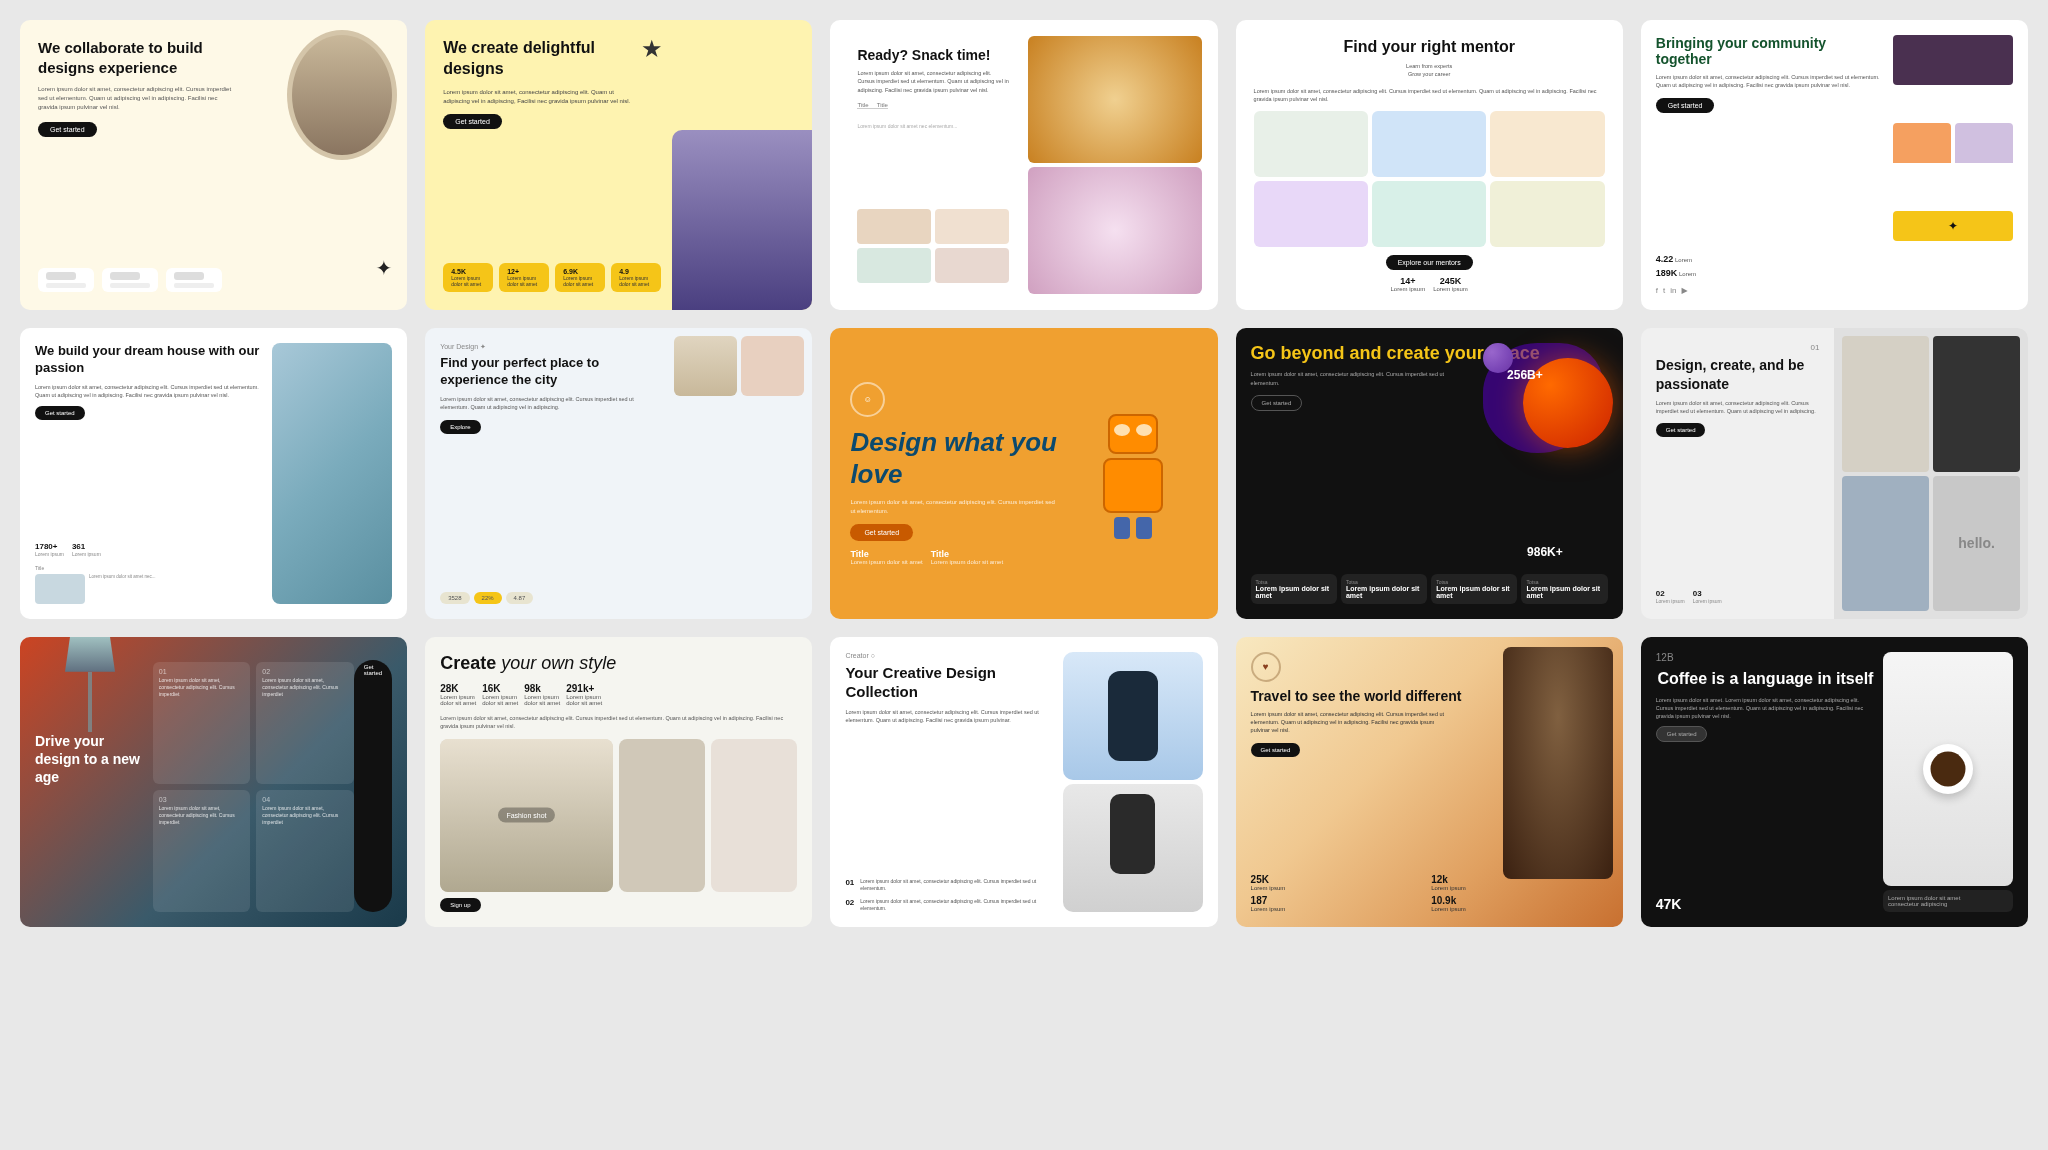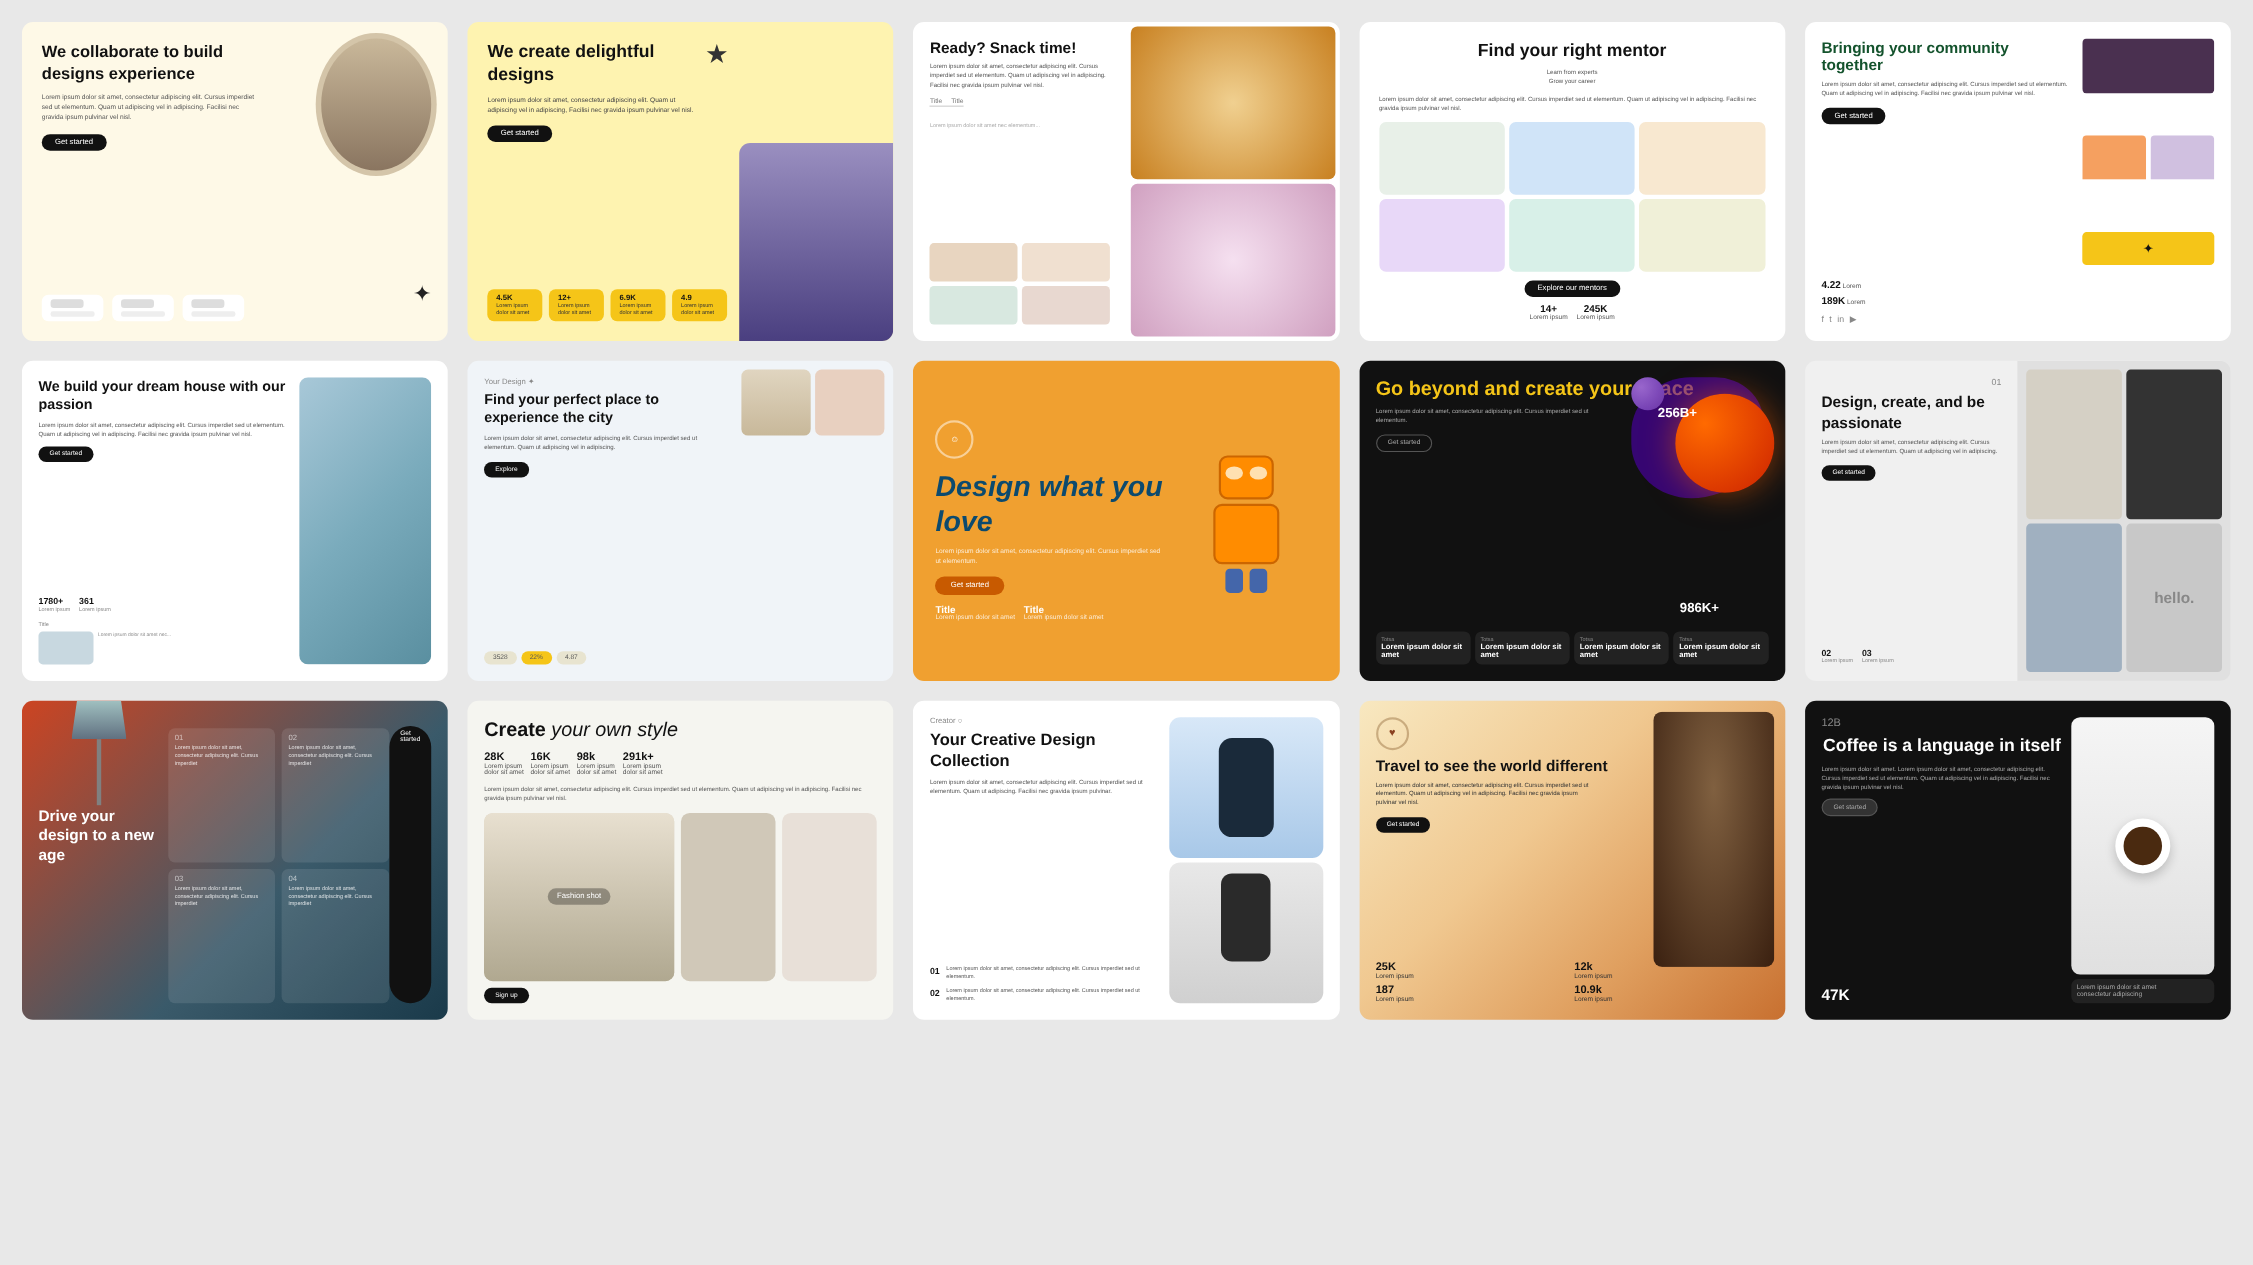--- a/index.html
+++ b/index.html
@@ -163,21 +163,21 @@
       right: 150px;
       font-size: 24px;
       color: #333;
     }
 
     .card-3 {
       background: #fff;
       display: grid;
       grid-template-columns: 1fr 1fr;
       gap: 0;
-      padding: 0;
+      padding: 12px;
     }
     .card-3 .left {
       padding: 15px;
       display: flex;
       flex-direction: column;
     }
     .card-3 .title {
       font-size: 14px;
       font-weight: 800;
       color: #111;

